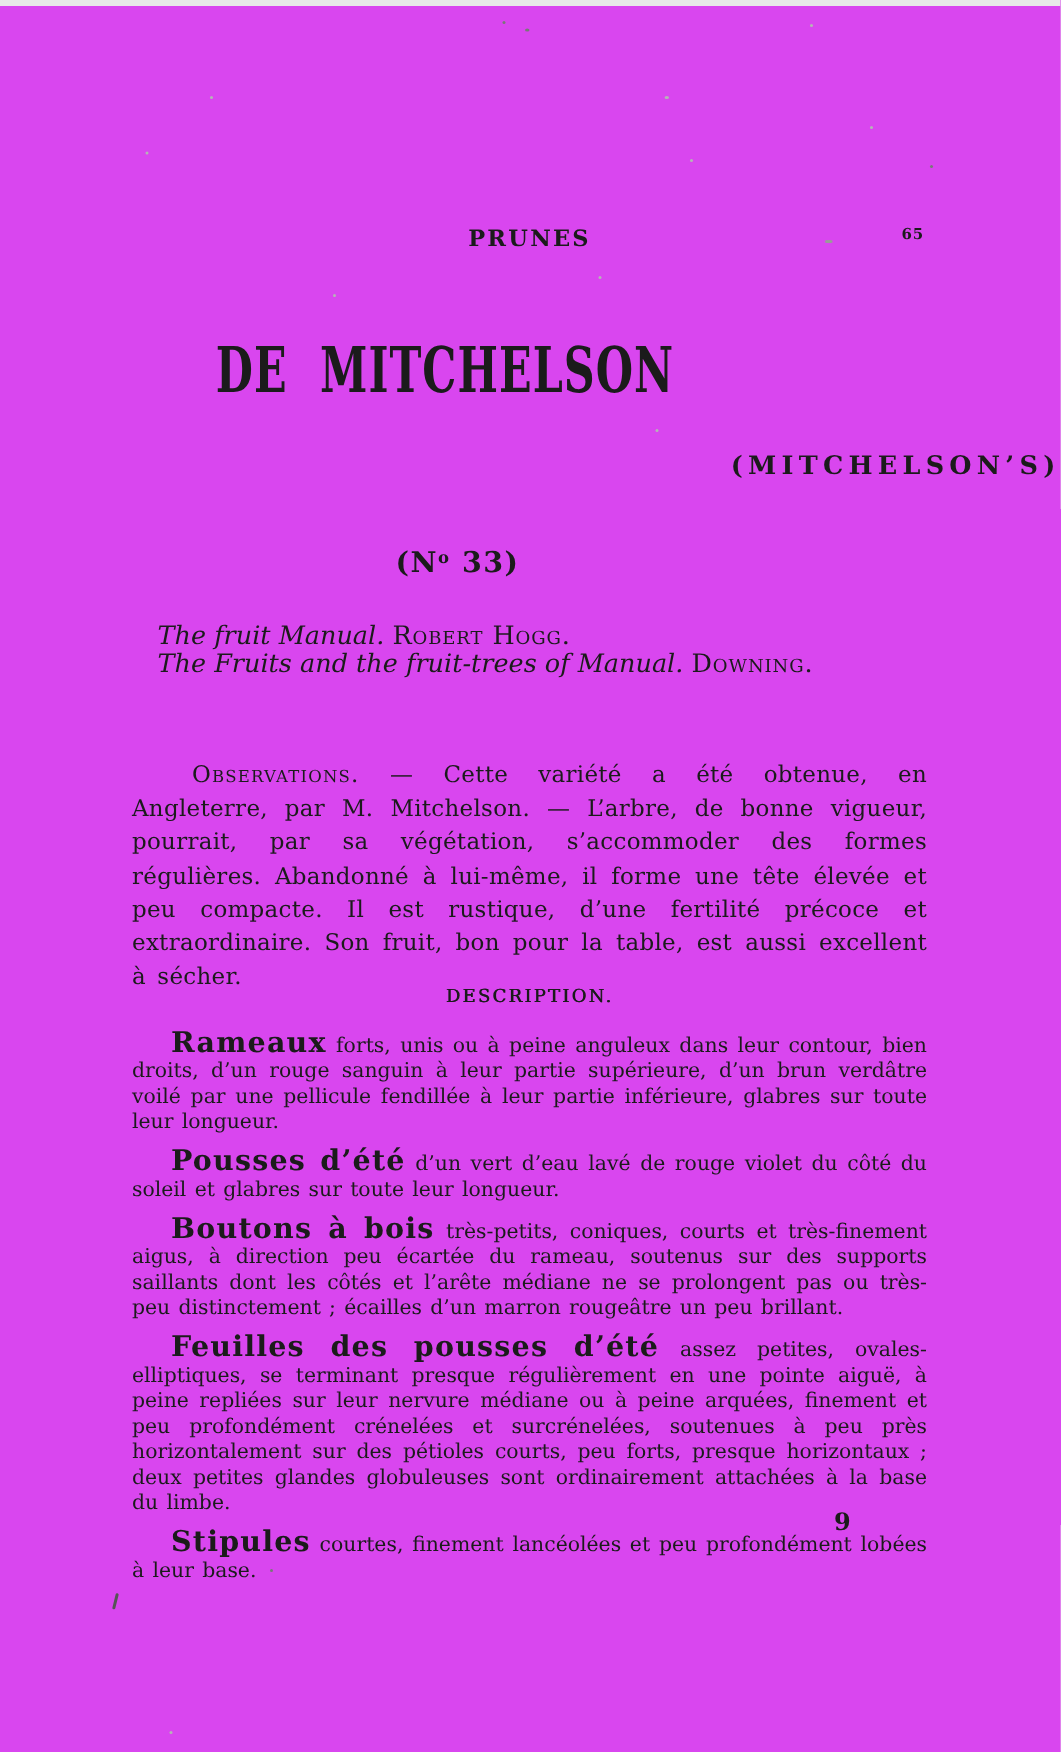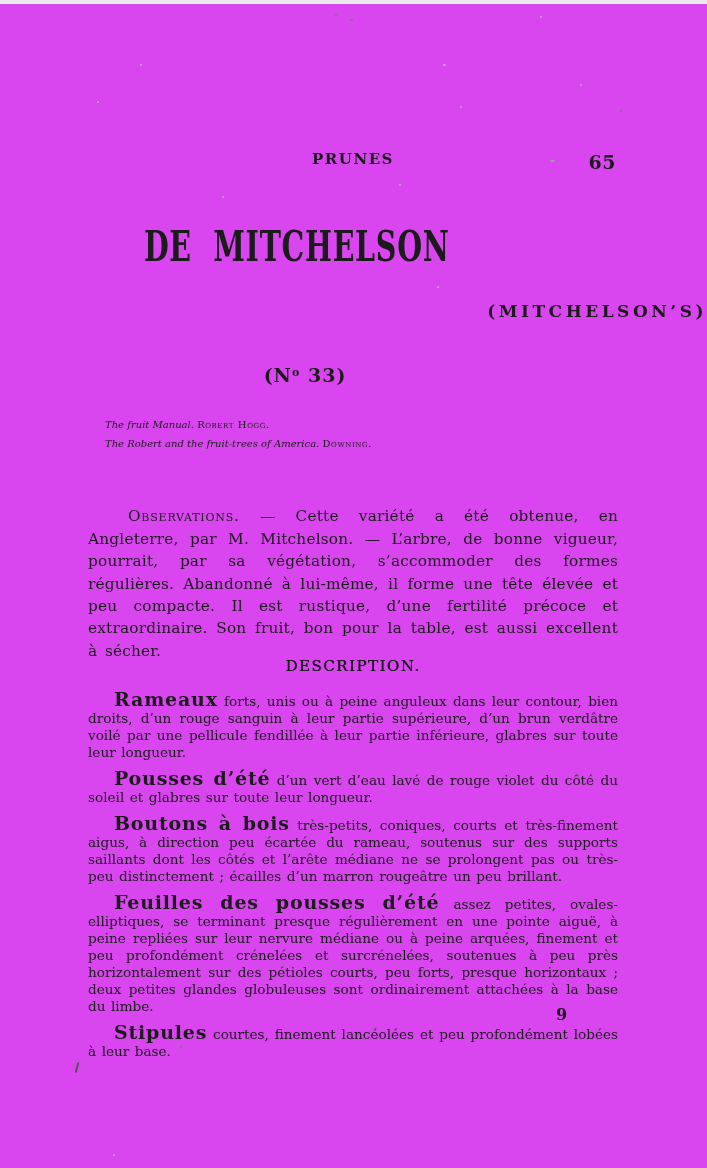--- a/index.html
+++ b/index.html
@@ -17,21 +17,21 @@
   
   .header{
     position:absolute; top:146px; left:88px; width:530px; height:18px;
   }
   .section-title{
     display:block; text-align:center;
     font-size:15px; font-weight:bold; letter-spacing:1.5px;
   }
   .page-number{
     position:absolute; right:2px; top:1px;
-    font-size:19px; font-weight:bold; letter-spacing:0.5px;
+    font-size:10px; font-weight:bold; letter-spacing:0.5px;
   }
 
   
   .title-wrap{
     position:absolute; top:218px; left:0; width:593px; text-align:center;
   }
   .title-text{
     display:inline-block; white-space:nowrap;
     font-size:42px; font-weight:bold; letter-spacing:1px; word-spacing:16px;
     transform:scaleX(0.68); transform-origin:center;
@@ -46,40 +46,40 @@
 
   .number-wrap{
     position:absolute; top:360px; left:0; width:610px; text-align:center;
     font-size:19px; font-weight:bold; letter-spacing:1px;
   }
   .number-wrap sup{font-size:11px; vertical-align:6px;}
 
   
   .references{
     position:absolute; top:411px; left:105px; width:480px;
-    font-size:10px; line-height:19px;
+    font-size:17px; line-height:19px;
   }
   .ref-title{font-style:italic;}
   .ref-author{font-style:normal; font-variant:small-caps; letter-spacing:0.6px;}
 
   
   .observations{
     position:absolute; top:486px; left:88px; width:530px;
     font-size:15.3px; line-height:22.4px;
     text-align:justify; text-indent:40px;
     word-spacing:2.5px; letter-spacing:0.2px;
   }
   .obs-label{font-variant:small-caps; letter-spacing:0.8px;}
 
   
   .description{
     position:absolute; top:653px; left:88px; width:530px;
   }
   .desc-heading{
-    text-align:center; font-size:15px; letter-spacing:1.5px;
+    text-align:center; font-size:12px; letter-spacing:1.5px;
     font-weight:normal; margin:0 0 16px 0;
     text-shadow:0.4px 0 0 currentColor;
   }
   .desc-p{
     margin:0 0 9px 0;
     font-size:13.6px; line-height:17px;
     text-align:justify; text-indent:26px;
     word-spacing:1.2px;
   }
   .term{
@@ -118,21 +118,21 @@
   </div>
 
   <div class="number-wrap"><span>(N</span><sup>o</sup><span> 33)</span></div>
 
   <div class="references">
     <div>
       <span class="ref-title">The fruit Manual.</span>
       <span class="ref-author">Robert Hogg.</span>
     </div>
     <div>
-      <span class="ref-title">The Robert and the fruit-trees of America.</span>
+      <span class="ref-title">The Fruits and the fruit-trees of Manual.</span>
       <span class="ref-author">Downing.</span>
     </div>
   </div>
 
   <p class="observations"><span class="obs-label">Observations.</span> <span>—</span> <span>Cette variété a été obtenue, en Angleterre, par M. Mitchelson. — L’arbre, de bonne vigueur, pourrait, par sa végétation, s’accommoder des formes régulières. Abandonné à lui-même, il forme une tête élevée et peu compacte. Il est rustique, d’une fertilité précoce et extraordinaire. Son fruit, bon pour la table, est aussi excellent à sécher.</span></p>
 
   <div class="description">
     <h3 class="desc-heading">DESCRIPTION.</h3>
 
     <p class="desc-p"><span class="term">Rameaux</span> <span>forts, unis ou à peine anguleux dans leur contour, bien droits, d’un rouge sanguin à leur partie supérieure, d’un brun verdâtre voilé par une pellicule fendillée à leur partie inférieure, glabres sur toute leur longueur.</span></p>

